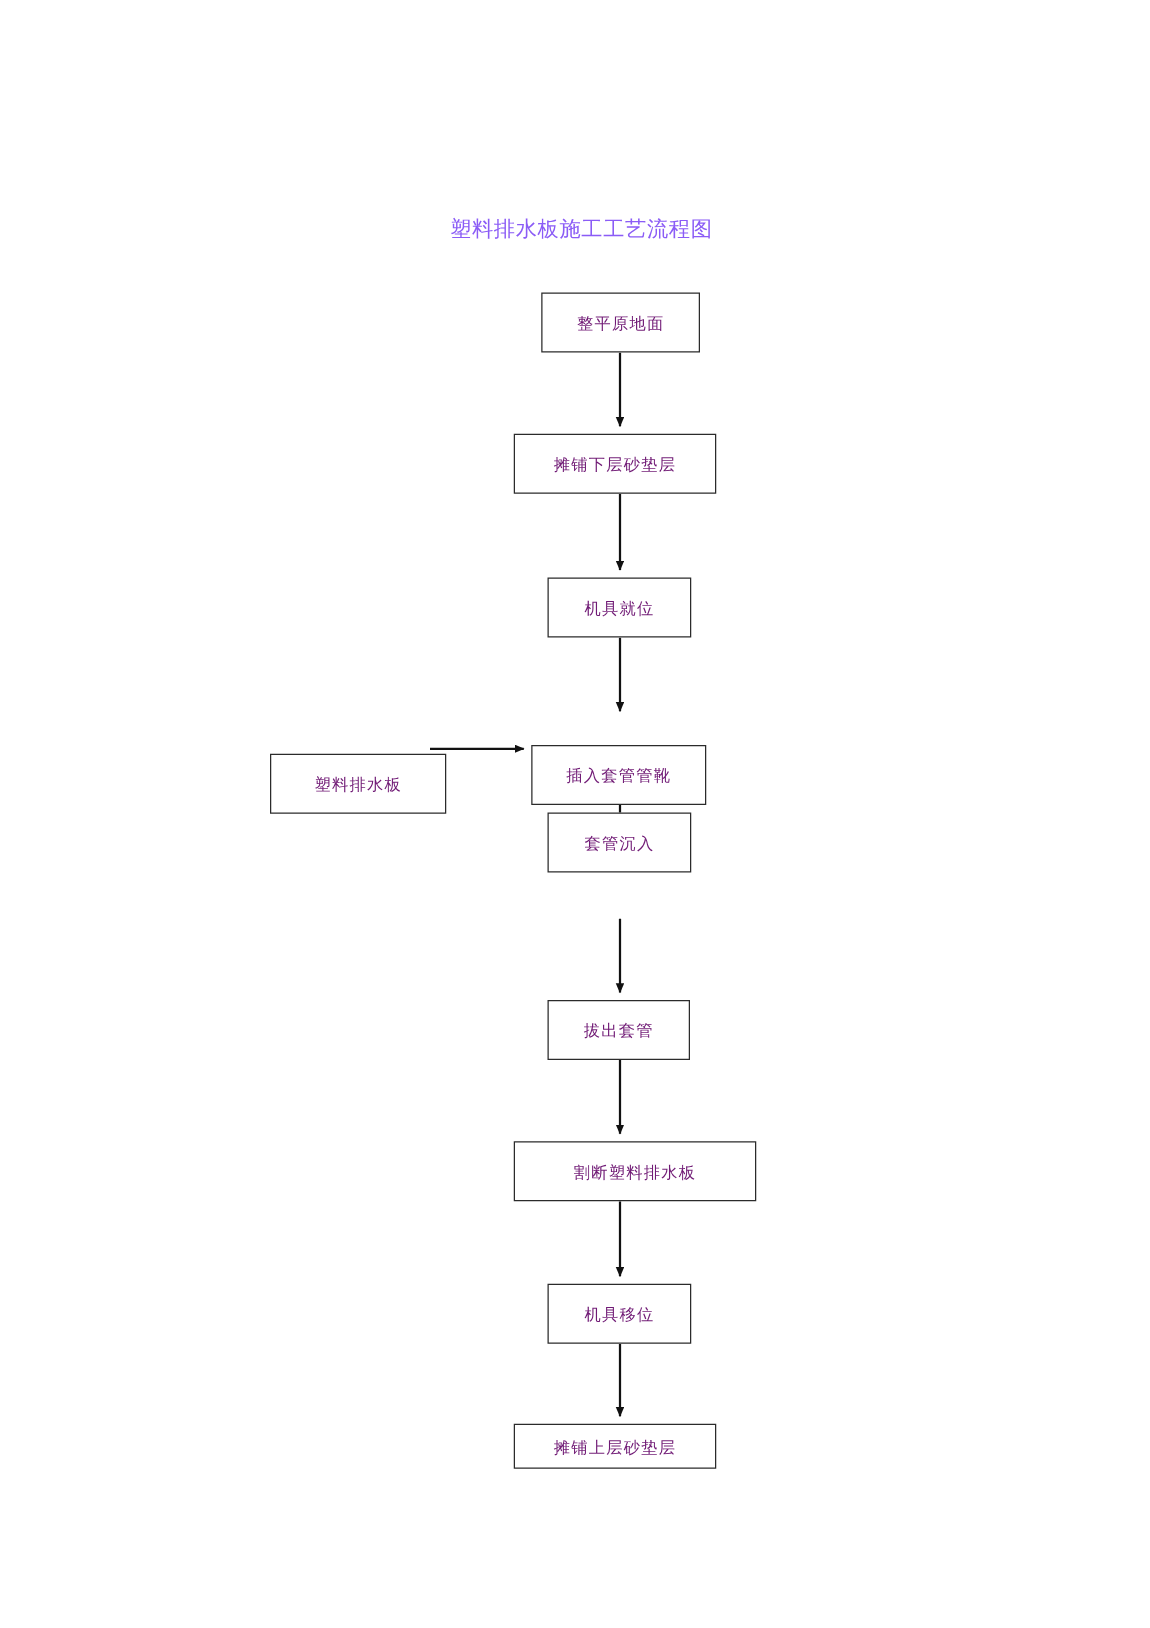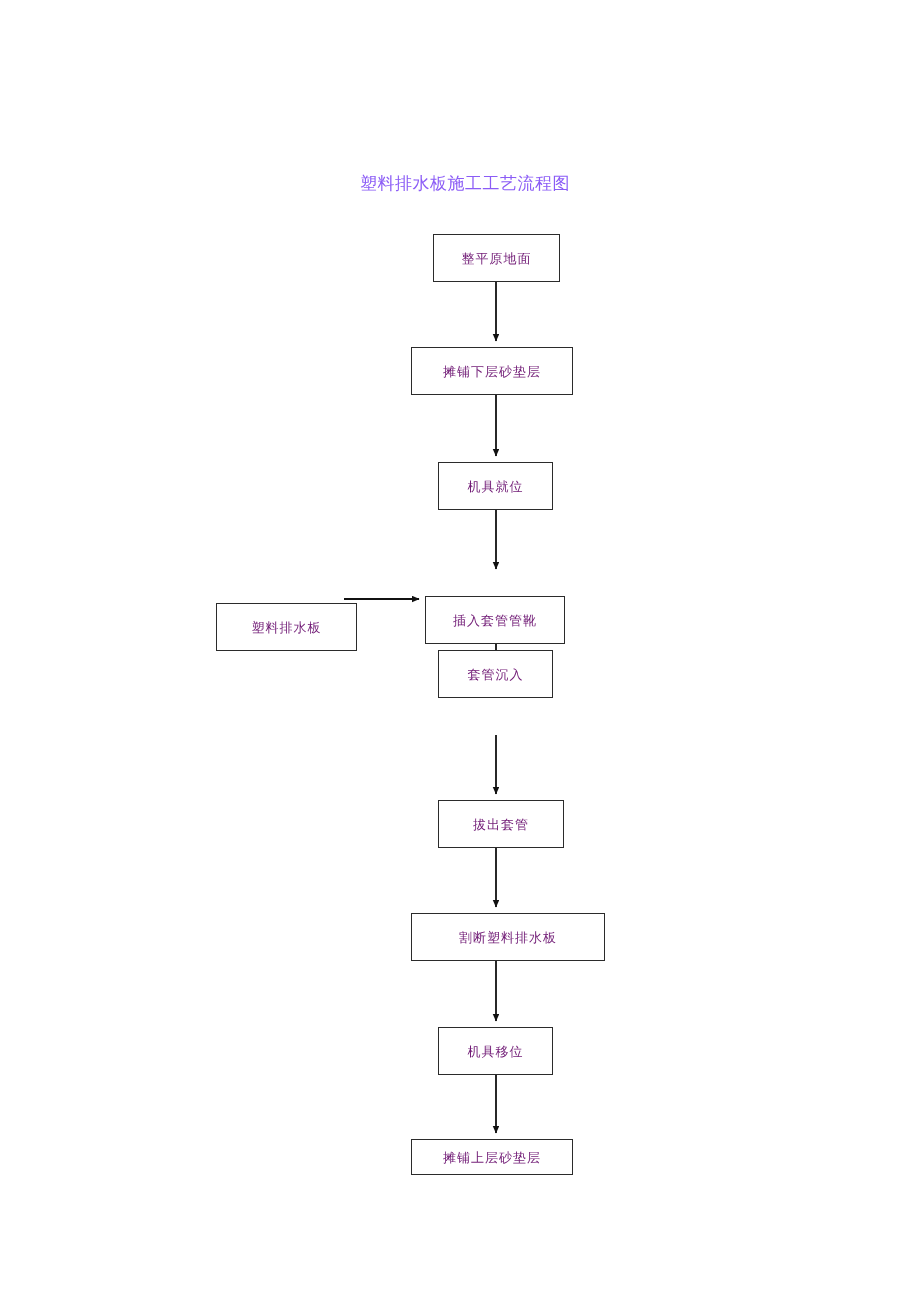--- a/index.html
+++ b/index.html
@@ -111,21 +111,21 @@
   </div>
 
   <div class="node" style="left:425px; top:575px; width:140px; height:48px;margin-top:21px;">
     <span>插入套管管靴</span>
   </div>
 
   <div class="node" style="left:438px; top:650px; width:115px; height:48px;">
     <span>套管沉入</span>
   </div>
 
-  <div class="node" style="left:438px; top:800px; width:126px; height:48px;">
+  <div class="node" style="left:438px; top:800px; width:114px; height:48px;">
     <span>拔出套管</span>
   </div>
 
   <div class="node" style="left:411px; top:913px; width:194px; height:48px;">
     <span>割断塑料排水板</span>
   </div>
 
   <div class="node" style="left:438px; top:1027px; width:115px; height:48px;">
     <span>机具移位</span>
   </div>

